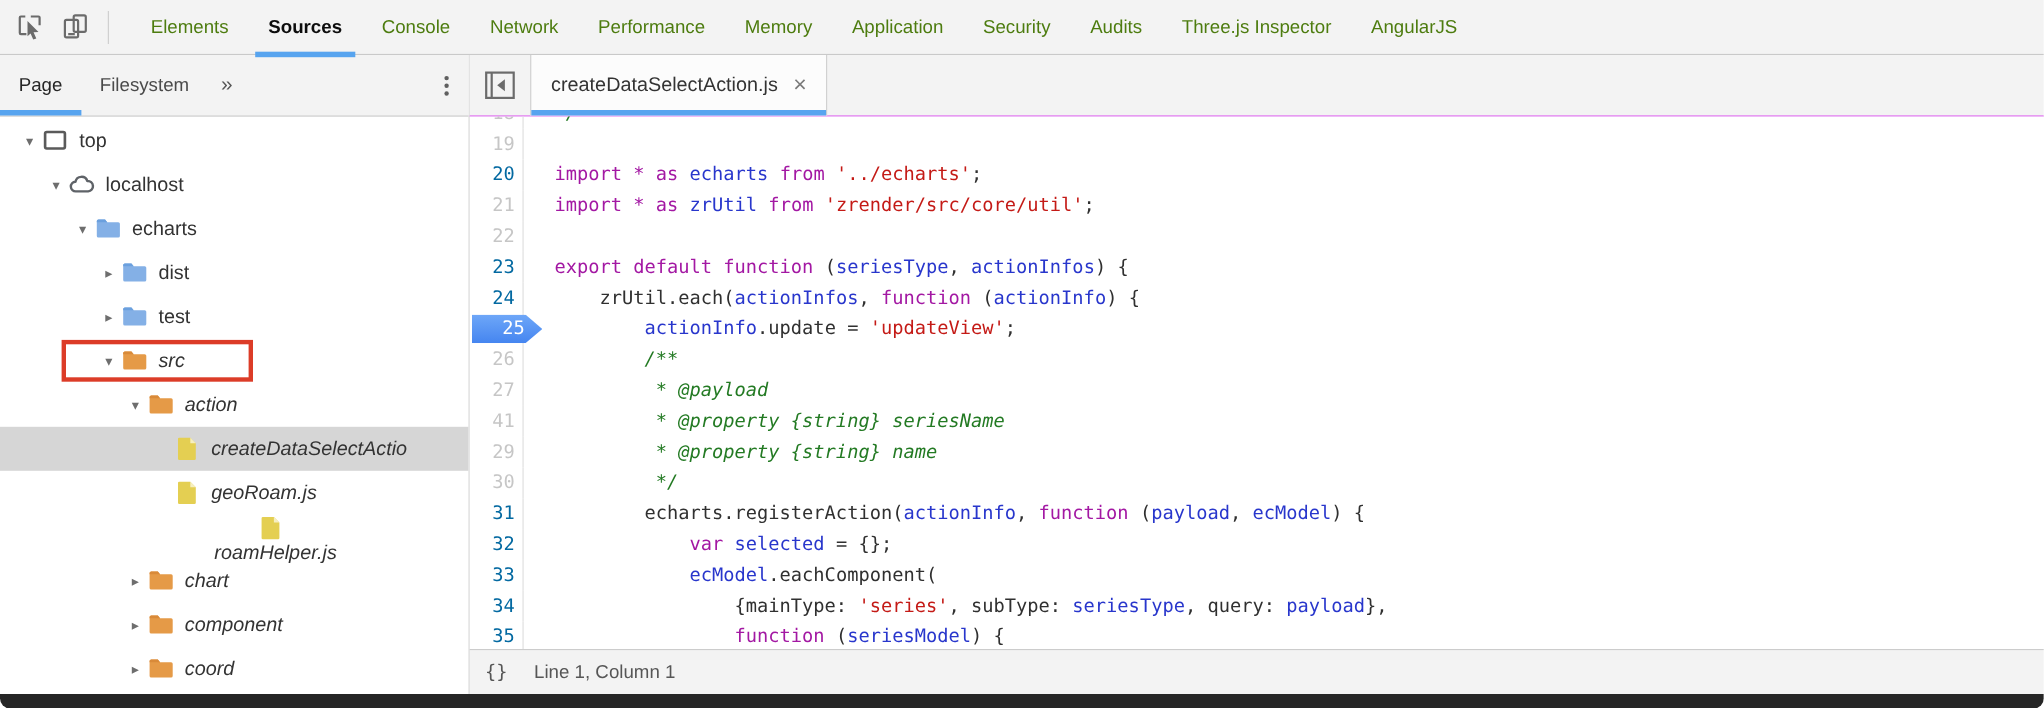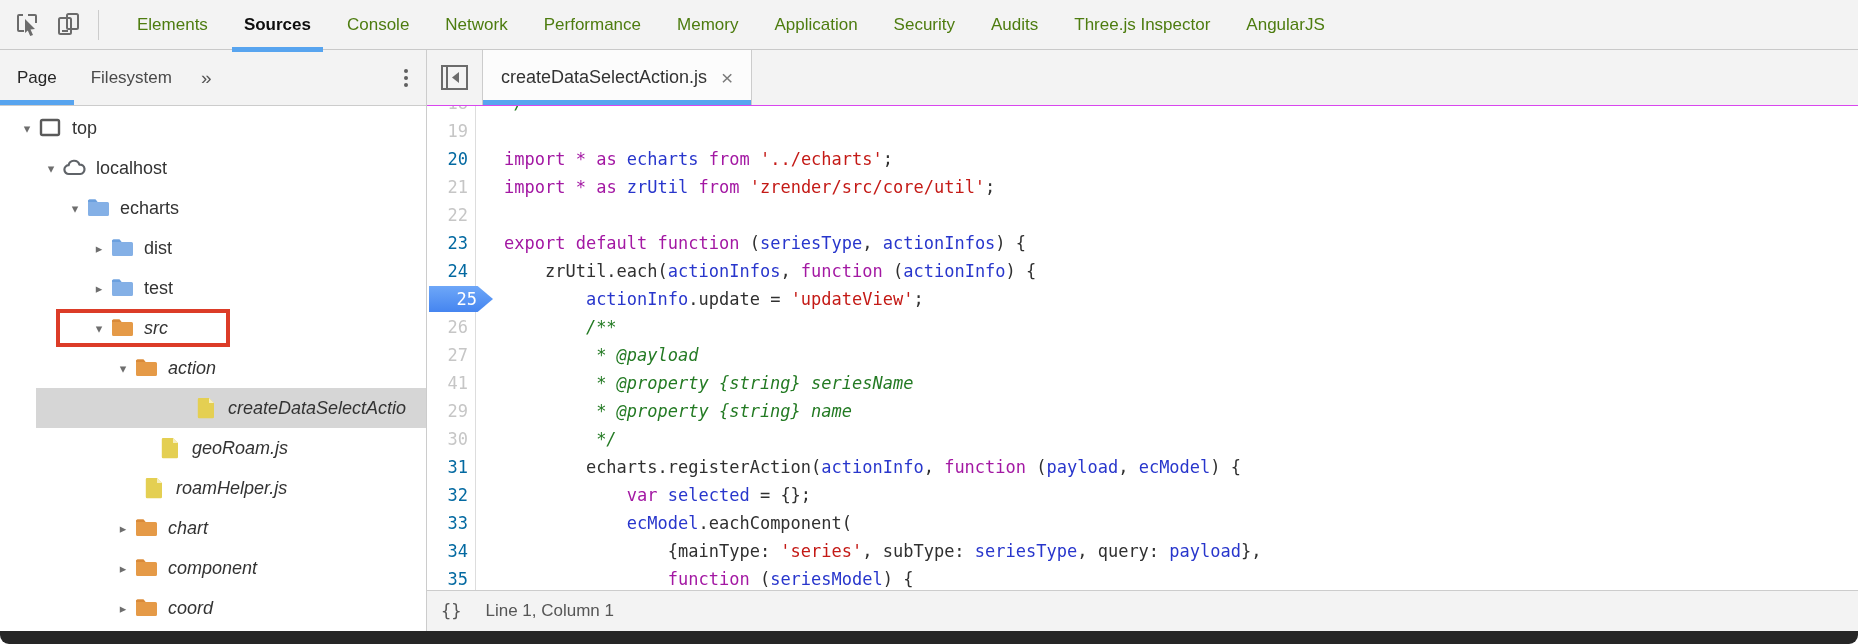--- a/index.html
+++ b/index.html
@@ -216,41 +216,41 @@
           <div class="tree-row" style="padding-left: 112px;">
             <span class="tw-arrow">▾</span>
             <span class="tw-icon">
               <svg width="26" height="24" viewBox="0 0 26 24">
                 <path d="M2 5 q0-1.5 1.5-1.5 h6 l2 2.5 h10 q1.5 0 1.5 1.5 v11 q0 1.5 -1.5 1.5 h-18 q-1.5 0 -1.5 -1.5 Z" fill="#e59a47"></path>
                 <path d="M2 5 q0-1.5 1.5-1.5 h6 l2 2.5 h-9.5 Z" fill="#d98a39"></path>
               </svg>
             </span>
             <span class="tw-label italic">action</span>
           </div>
-          <div class="tree-row selected" style="padding-left: 136px; margin-left: 36px;">
+          <div class="tree-row selected" style="padding-left: 136px;">
             <span class="tw-arrow"></span>
             <span class="tw-icon">
               <svg width="26" height="24" viewBox="0 0 26 24">
                 <path d="M5 2 h10 l5 5 v14 q0 1.2 -1.2 1.2 h-13.8 q-1.2 0 -1.2 -1.2 v-17.8 q0 -1.2 1.2 -1.2 Z" fill="#e4cf52"></path>
                 <path d="M15 2 l5 5 h-5 Z" fill="#f6efc0"></path>
               </svg>
             </span>
             <span class="tw-label italic">createDataSelectActio</span>
           </div>
           <div class="tree-row" style="padding-left: 136px;">
             <span class="tw-arrow"></span>
             <span class="tw-icon">
               <svg width="26" height="24" viewBox="0 0 26 24">
                 <path d="M5 2 h10 l5 5 v14 q0 1.2 -1.2 1.2 h-13.8 q-1.2 0 -1.2 -1.2 v-17.8 q0 -1.2 1.2 -1.2 Z" fill="#e4cf52"></path>
                 <path d="M15 2 l5 5 h-5 Z" fill="#f6efc0"></path>
               </svg>
             </span>
             <span class="tw-label italic">geoRoam.js</span>
           </div>
-          <div class="tree-row" style="padding-left: 120px;">
+          <div class="tree-row" style="padding-left: 71px; flex-direction: column;">
             <span class="tw-arrow"></span>
             <span class="tw-icon">
               <svg width="26" height="24" viewBox="0 0 26 24">
                 <path d="M5 2 h10 l5 5 v14 q0 1.2 -1.2 1.2 h-13.8 q-1.2 0 -1.2 -1.2 v-17.8 q0 -1.2 1.2 -1.2 Z" fill="#e4cf52"></path>
                 <path d="M15 2 l5 5 h-5 Z" fill="#f6efc0"></path>
               </svg>
             </span>
             <span class="tw-label italic">roamHelper.js</span>
           </div>
           <div class="tree-row" style="padding-left: 112px;">

